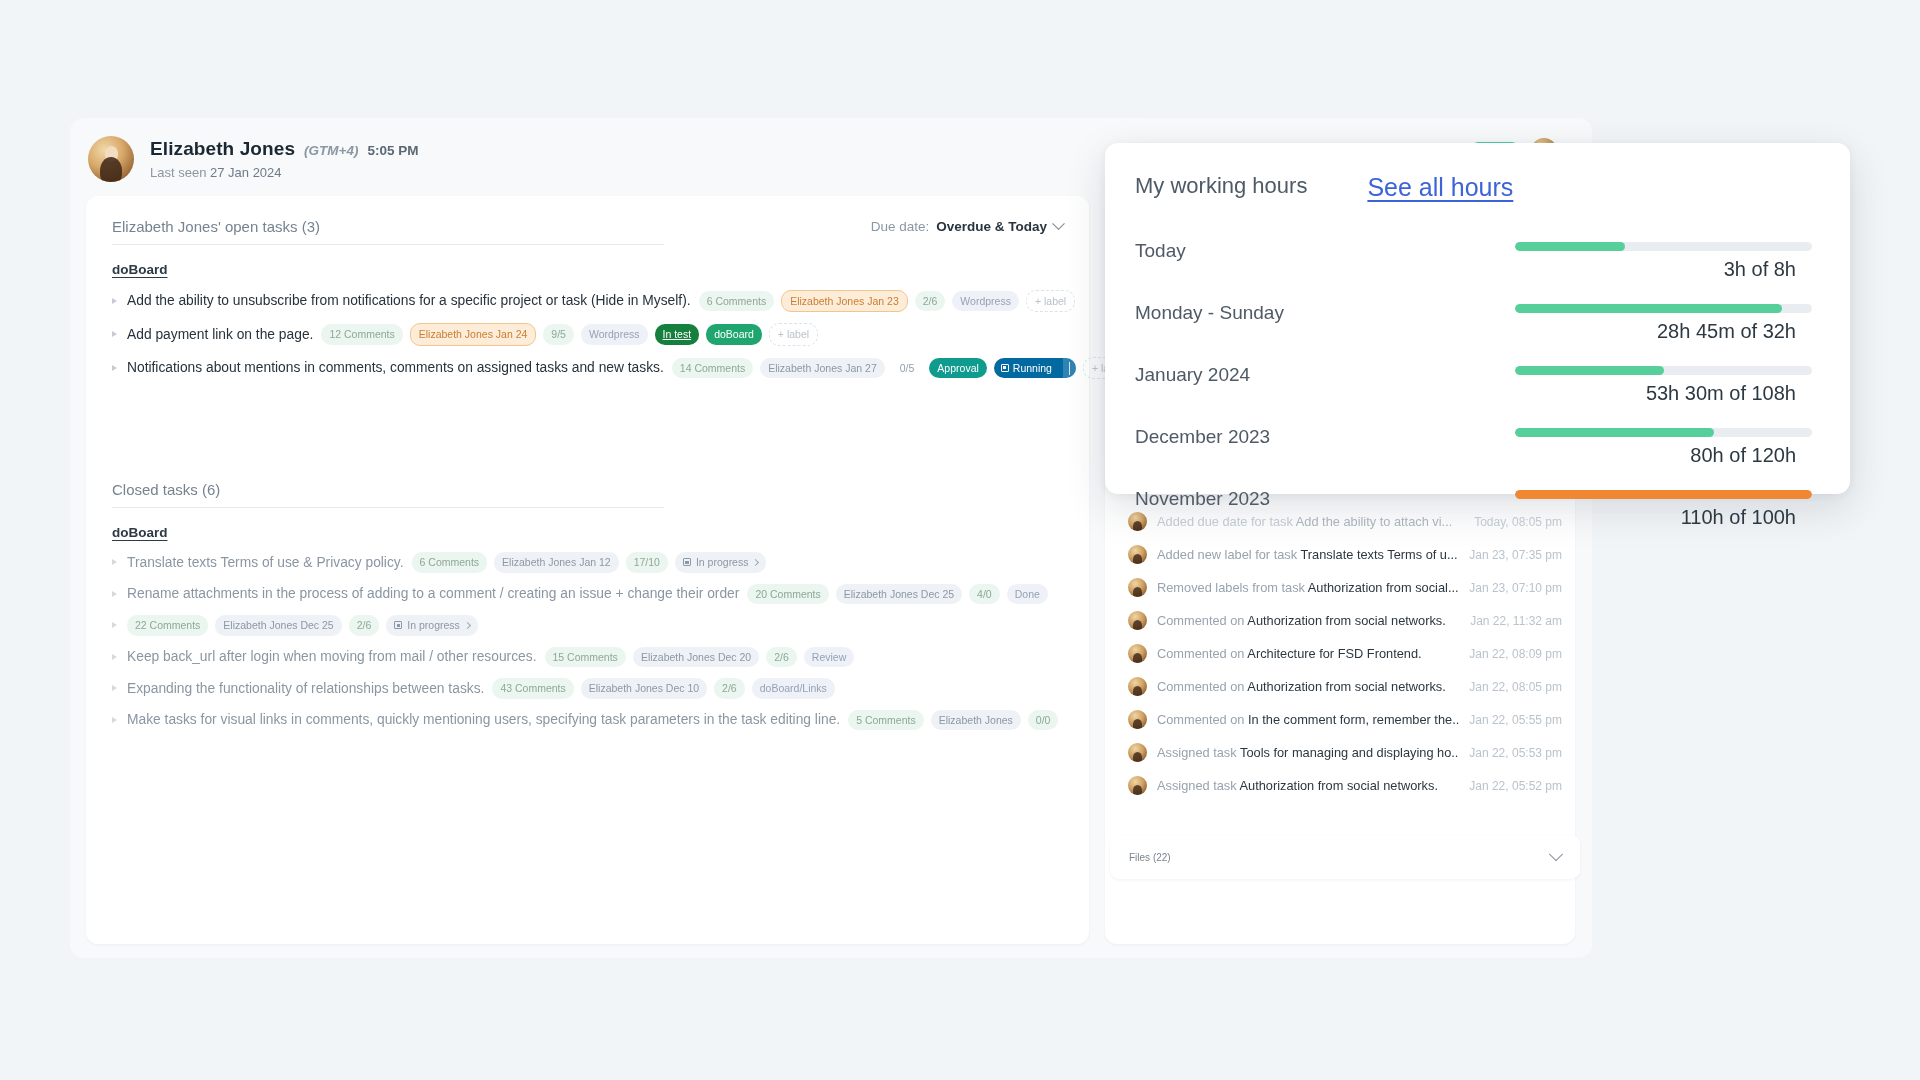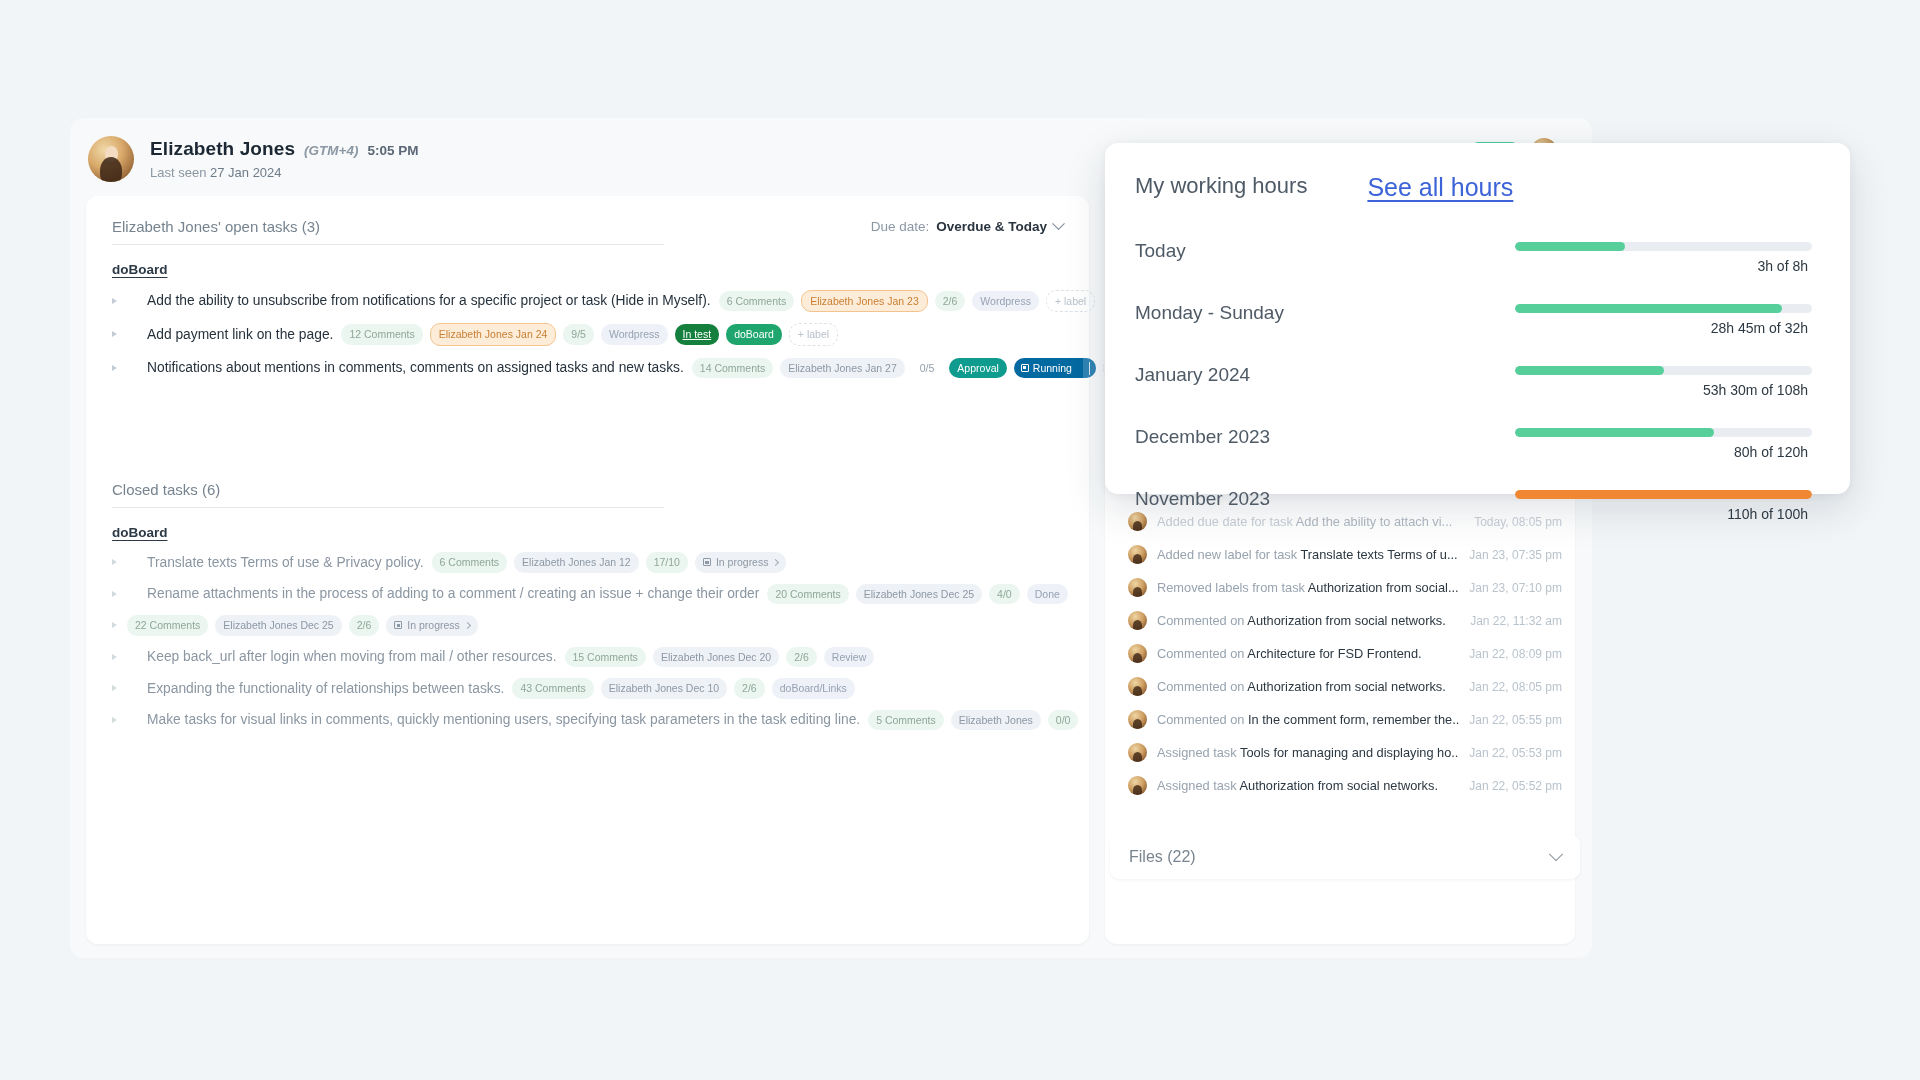--- a/index.html
+++ b/index.html
@@ -69,21 +69,21 @@
 
   .board-link {
     display: inline-block; margin: 17px 0 7px 0;
     font-size: 13.5px; font-weight: 700; color: #2d3a46;
     text-decoration: underline; text-underline-offset: 2.5px; cursor: pointer;
   }
 
   .task-row { display: flex; align-items: center; gap: 8px; padding: 5.5px 0; }
   .tri { width: 0; height: 0; border-left: 5px solid #c3ccd4; border-top: 3.6px solid transparent;
          border-bottom: 3.6px solid transparent; flex: none; margin-right: 2px; }
-  .task-text { font-size: 13.8px; color: #26323d; white-space: nowrap; margin-left: 20px; }
+  .task-text { font-size: 13.8px; color: #26323d; white-space: nowrap; }
   .closed .task-text { color: #8a96a2; }
   .closed .tri { border-left-color: #d3dade; }
 
   .badges { display: flex; align-items: center; gap: 7px; white-space: nowrap; }
   .bdg {
     font-size: 10.5px; line-height: 1; padding: 5px 8px; border-radius: 10px;
     display: inline-flex; align-items: center; gap: 4px; white-space: nowrap;
   }
   .bdg-comments { background: #eaf6ef; color: #8fa79a; }
   .bdg-assignee { background: #eef1f5; color: #8d98a5; }
@@ -130,21 +130,21 @@
   .act-row.dim .act-text, .act-row.dim .act-text b, .act-row.dim .act-time { color: #c6ced6; }
   .act-row.dim .act-text b { color: #aeb8c2; }
 
   .files-bar {
     position: absolute; left: 1110px; top: 835px; width: 470px; height: 44px;
     background: #ffffff; border-radius: 9px;
     box-shadow: 0 1px 3px rgba(22,40,60,.06);
     display: flex; align-items: center; justify-content: space-between;
     padding: 0 19px;
   }
-  .files-label { font-size: 16px; color: #78848f; }
+  .files-label { font-size: 10px; color: #78848f; }
   .files-chev { width: 10px; height: 10px; border-right: 1.7px solid #8a949e; border-bottom: 1.7px solid #8a949e;
                 transform: rotate(45deg) translate(-2px,-2px); }
 
   
   .peek-green { position: absolute; left: 1472px; top: 142px; width: 46px; height: 12px;
                 background: #4ecf9a; border-radius: 6px; }
   .peek-avatar { position: absolute; left: 1531px; top: 138px; width: 26px; height: 26px; border-radius: 50%;
                  background: radial-gradient(circle at 38% 30%, #e8cfa0 0%, #c09257 48%, #7d5128 85%); }
 
   
@@ -162,21 +162,21 @@
   .wh-rows { margin-top: 34px; display: flex; flex-direction: column; gap: 12px; }
   .wh-row { position: relative; height: 50px; }
   .wh-name { position: absolute; left: 0; top: 4px; font-size: 19px; color: #4e5a66; }
   .wh-track {
     position: absolute; left: 380px; right: 0; top: 6px; height: 9px;
     background: #e9edf1; border-radius: 5px; overflow: hidden;
   }
   .wh-fill { height: 100%; border-radius: 5px; background: #56cf9b; }
   .wh-fill.over { background: #ef8733; }
   .wh-val {
-    position: absolute; right: 4px; top: 22px; font-size: 14px; color: #2b3views; color: #2c3842;
+    position: absolute; right: 16px; top: 22px; font-size: 20px; color: #2b3views; color: #2c3842;
   }
 </style>
 </head>
 <body>
 
 <div class="stage">
 
   <div class="page-card"></div>
 
   <div class="profile-header">

